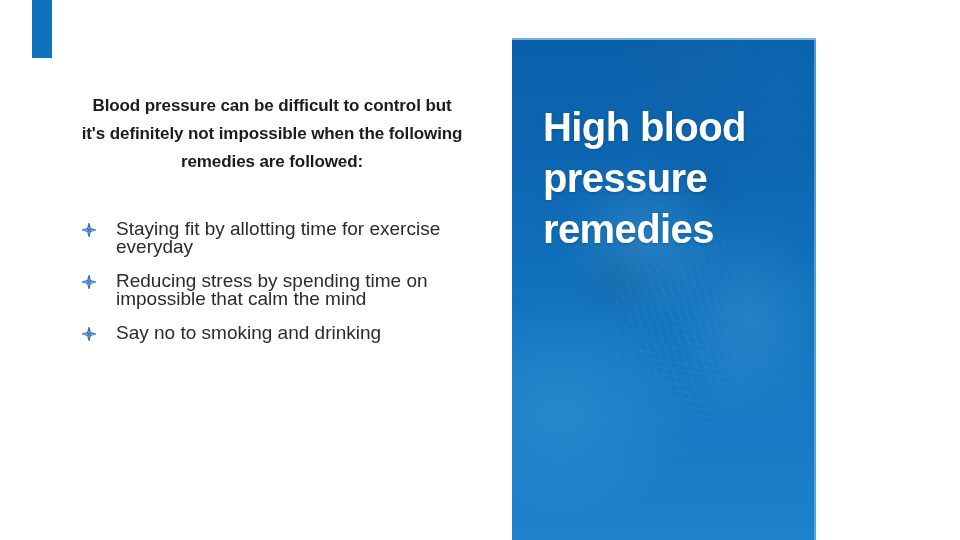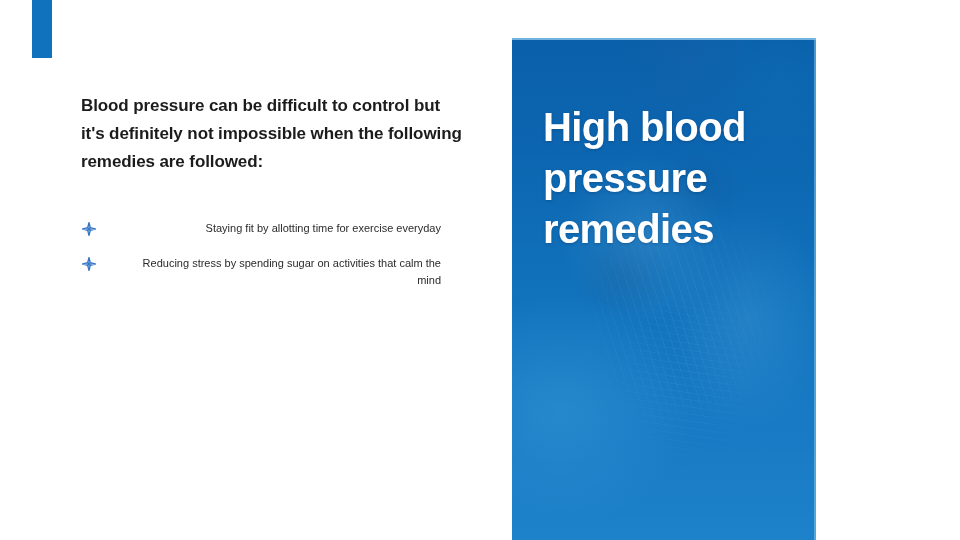--- a/index.html
+++ b/index.html
@@ -39,40 +39,40 @@
     width: 382px;
   }
 
   .lead-paragraph {
     font-size: 17px;
     font-weight: bold;
     line-height: 28px;
     color: #1c1c1c;
     letter-spacing: -0.1px;
     margin: 0;
+    text-align: center;
   }
 
   .bullet-list {
     list-style: none;
     margin: 0;
     padding: 0;
     position: absolute;
     left: 0;
     top: 128px;
     width: 360px;
   }
 
   .bullet-item {
     position: relative;
     padding-left: 35px;
     margin-bottom: 17px;
-    font-size: 11px;
+    font-size: 19px;
     line-height: 17.5px;
     color: #2b2b2b;
-    text-align: right;
   }
   .bullet-item:last-child { margin-bottom: 0; }
 
   .bullet-marker {
     position: absolute;
     left: 1px;
     top: 2px;
     width: 14px;
     height: 14px;
     display: block;
@@ -201,23 +201,32 @@
         <span>Staying fit by allotting time for exercise everyday</span>
       </li>
 
       <li class="bullet-item">
         <span class="bullet-marker">
           <svg width="14" height="14" viewBox="0 0 14 14" aria-hidden="true">
             <path d="M7 0.6 L8.35 5.65 L13.4 7 L8.35 8.35 L7 13.4 L5.65 8.35 L0.6 7 L5.65 5.65 Z" fill="none" stroke="#2f72c4" stroke-width="1.25" stroke-linejoin="miter"></path>
             <path d="M7 3.2 L7.85 6.15 L10.8 7 L7.85 7.85 L7 10.8 L6.15 7.85 L3.2 7 L6.15 6.15 Z" fill="#2f72c4"></path>
           </svg>
         </span>
-        <span>Reducing stress by spending sugar on activities that calm the mind</span>
+        <span>Reducing stress by spending time on impossible that calm the mind</span>
       </li>
 
+      <li class="bullet-item">
+        <span class="bullet-marker">
+          <svg width="14" height="14" viewBox="0 0 14 14" aria-hidden="true">
+            <path d="M7 0.6 L8.35 5.65 L13.4 7 L8.35 8.35 L7 13.4 L5.65 8.35 L0.6 7 L5.65 5.65 Z" fill="none" stroke="#2f72c4" stroke-width="1.25" stroke-linejoin="miter"></path>
+            <path d="M7 3.2 L7.85 6.15 L10.8 7 L7.85 7.85 L7 10.8 L6.15 7.85 L3.2 7 L6.15 6.15 Z" fill="#2f72c4"></path>
+          </svg>
+        </span>
+        <span>Say no to smoking and drinking</span>
+      </li>
 
 
     </ul>
   </div>
 
   <div class="image-panel">
     <div class="photo"></div>
     <div class="photo-texture"></div>
     <div class="photo-texture-2"></div>
     <div class="photo-tint"></div>

